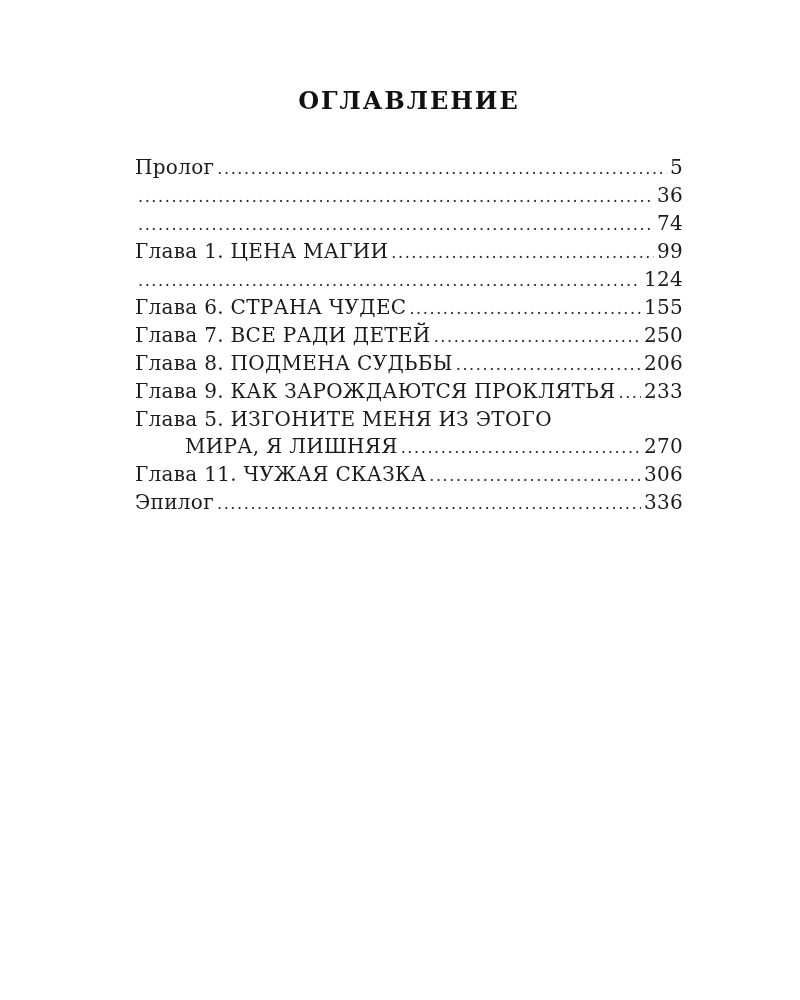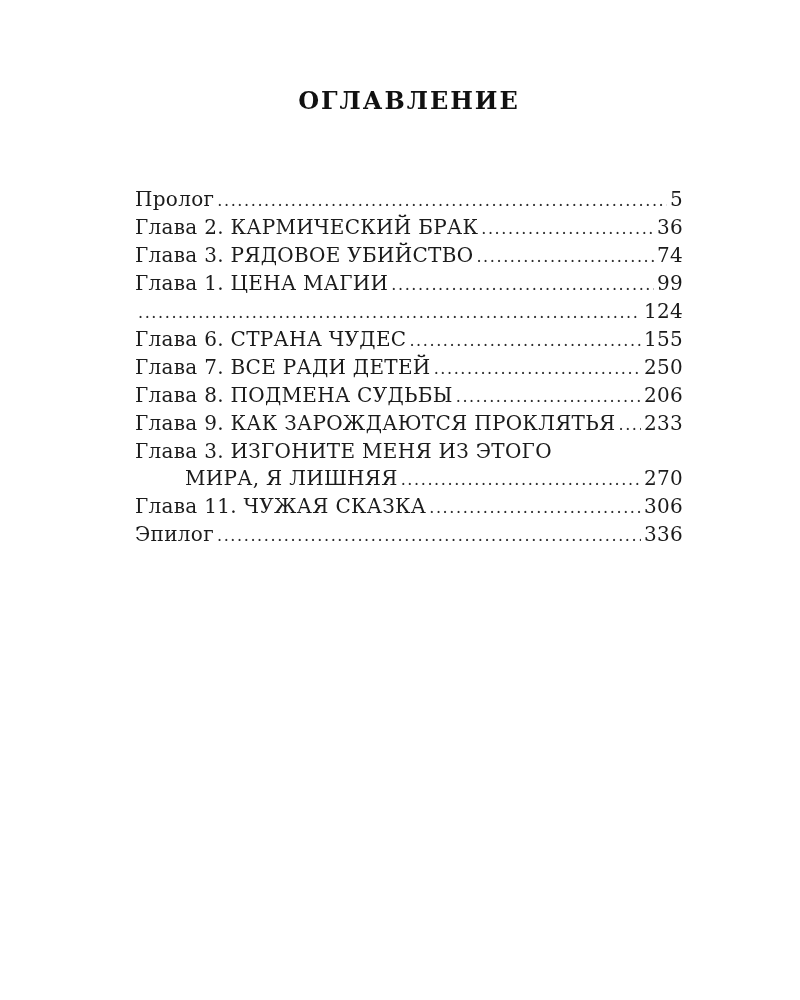--- a/index.html
+++ b/index.html
@@ -23,21 +23,21 @@
   .title {
     margin-top: 86px;
     text-align: center;
     font-size: 24px;
     font-weight: bold;
     letter-spacing: 2px;
     line-height: 30px;
     color: #111111;
   }
   .toc {
-    margin-top: 70px;
+    margin-top: 38px;
   }
   .toc-row {
     display: flex;
     align-items: baseline;
     line-height: 27px;
     font-size: 20px;
     letter-spacing: 0.3px;
     white-space: nowrap;
   }
   .toc-label {
@@ -72,26 +72,24 @@
 <div class="page">
   <div class="content">
     <div class="title">ОГЛАВЛЕНИЕ</div>
     <div class="toc" id="toc-list">
         <div class="toc-row">
           <span class="toc-label">Пролог</span>
           <span class="dots"></span>
           <span class="toc-page-num">5</span>
         </div>
         <div class="toc-row">
-          <span class="toc-label">Глава 2. КАРМИЧЕСКИЙ БРАК</span>
           <span class="dots"></span>
           <span class="toc-page-num">36</span>
         </div>
         <div class="toc-row">
-          <span class="toc-label">Глава 3. РЯДОВОЕ УБИЙСТВО</span>
           <span class="dots"></span>
           <span class="toc-page-num">74</span>
         </div>
         <div class="toc-row">
           <span class="toc-label">Глава 1. ЦЕНА МАГИИ</span>
           <span class="dots"></span>
           <span class="toc-page-num">99</span>
         </div>
         <div class="toc-row">
           <span class="dots"></span>
@@ -111,21 +109,21 @@
           <span class="toc-label">Глава 8. ПОДМЕНА СУДЬБЫ</span>
           <span class="dots"></span>
           <span class="toc-page-num">206</span>
         </div>
         <div class="toc-row">
           <span class="toc-label">Глава 9. КАК ЗАРОЖДАЮТСЯ ПРОКЛЯТЬЯ</span>
           <span class="dots"></span>
           <span class="toc-page-num">233</span>
         </div>
         <div class="toc-row">
-          <span class="toc-label">Глава 3. ИЗГОНИТЕ МЕНЯ ИЗ ЭТОГО</span>
+          <span class="toc-label">Глава 5. ИЗГОНИТЕ МЕНЯ ИЗ ЭТОГО</span>
         </div>
         <div class="toc-row">
           <span class="toc-label indent">МИРА, Я ЛИШНЯЯ</span>
           <span class="dots"></span>
           <span class="toc-page-num">270</span>
         </div>
         <div class="toc-row">
           <span class="toc-label">Глава 11. ЧУЖАЯ СКАЗКА</span>
           <span class="dots"></span>
           <span class="toc-page-num">306</span>

